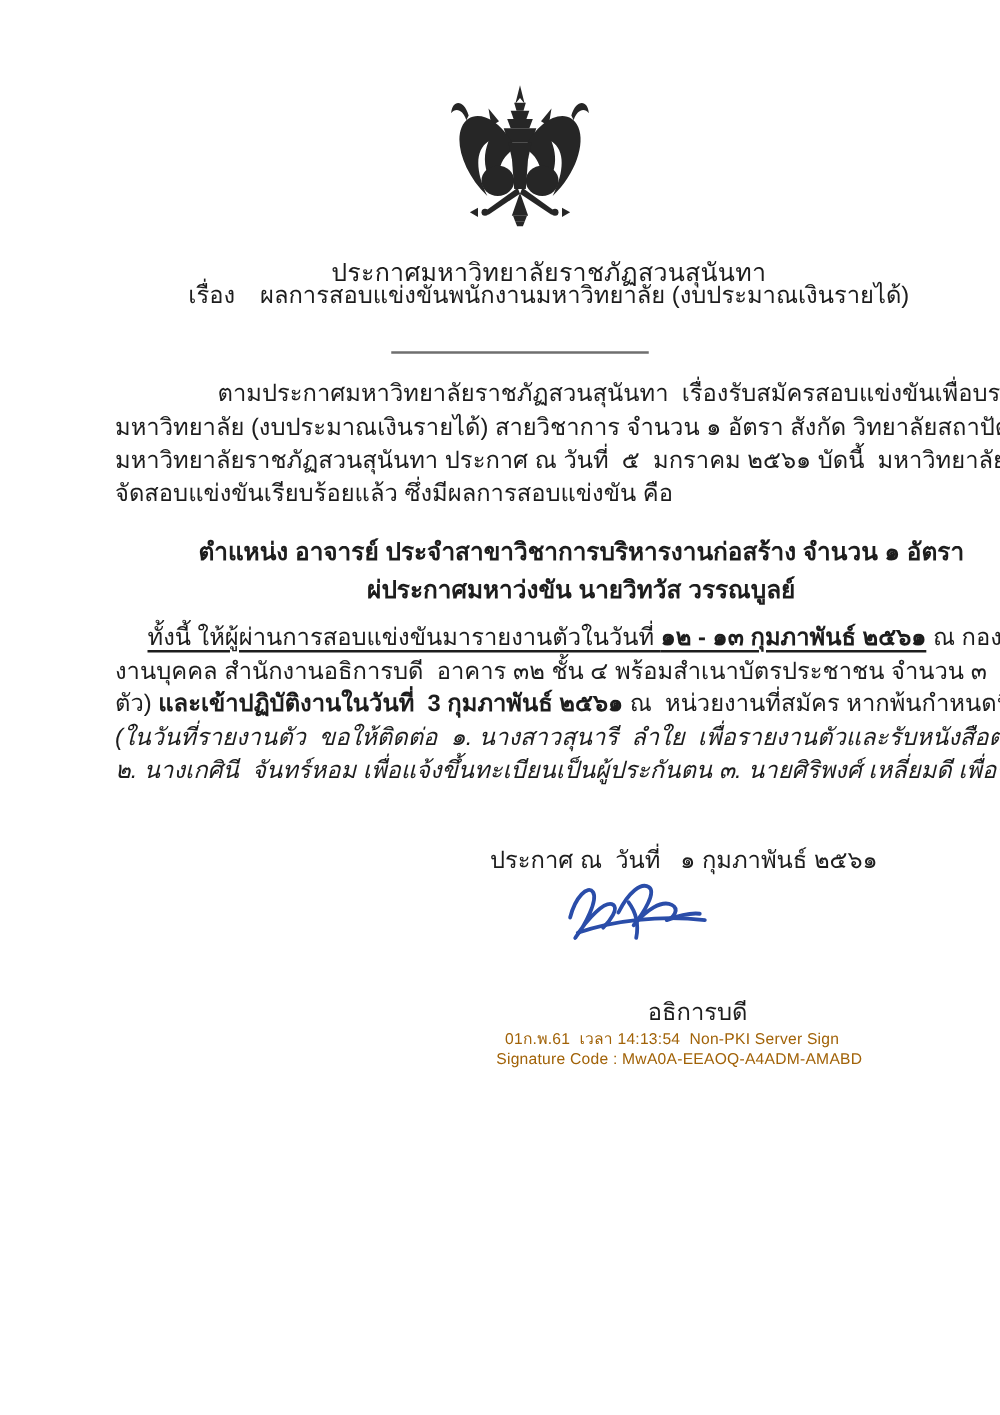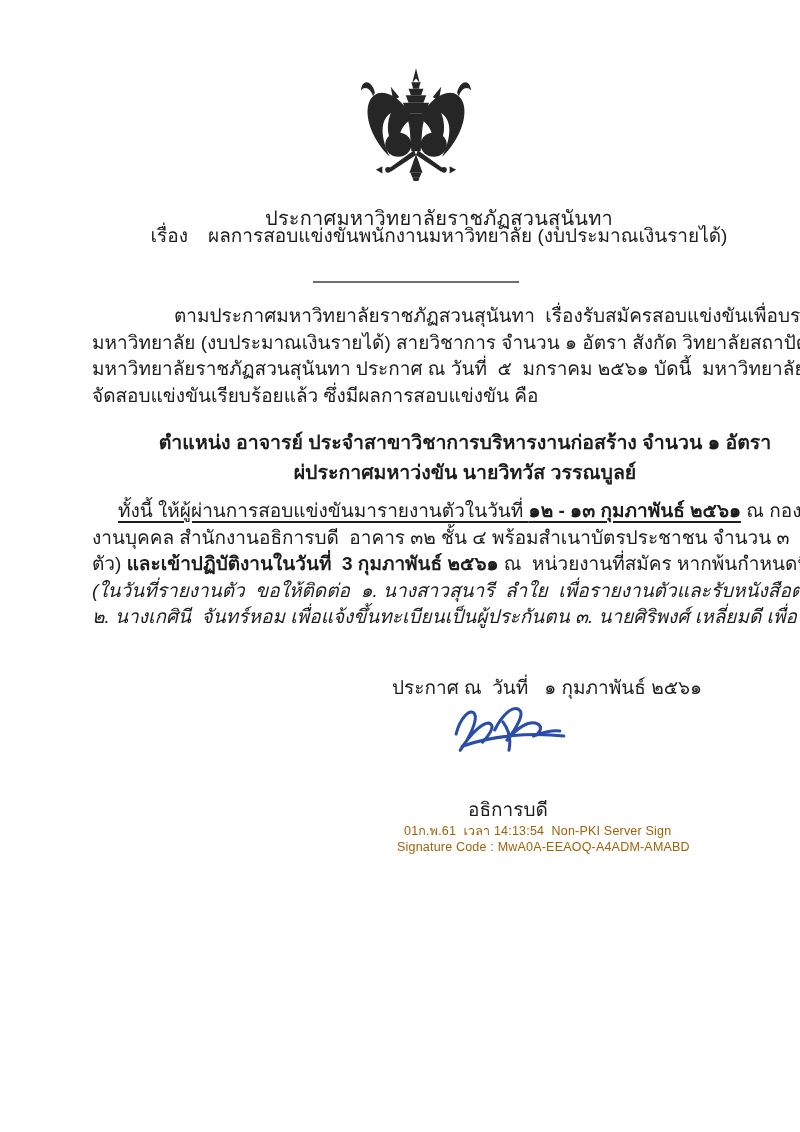--- a/index.html
+++ b/index.html
@@ -20,21 +20,21 @@
   .p1 .line:first-child{padding-left:82px;}
   .p2{top:498px;}
   .p2 .line:first-child{padding-left:26px;}
   .results{top:428px;font-size:19.5px;font-weight:700;line-height:29.5px;margin-left:26px;}
   .b{font-weight:700;}
   .i{font-style:italic;}
   .u{text-decoration:underline;text-underline-offset:4px;text-decoration-thickness:1.5px;}
   .date-line{left:392px;top:660px;font-size:19px;white-space:pre;margin-top:12px;}
   .signature{position:absolute;left:450px;top:699px;width:122px;height:64px;}
   .signer-name{left:423px;top:765px;width:204px;text-align:center;font-size:19px;}
-  .signer-title{left:418px;top:794px;width:180px;text-align:center;font-size:19px;}
+  .signer-title{left:418px;top:794px;width:180px;text-align:right;font-size:19px;}
   .dsig{font-size:12.5px;color:#a16207;white-space:pre;letter-spacing:.2px;}
   .dsig1{left:404px;top:821px;}
   .dsig2{left:397px;top:840px;}
 </style>
 </head>
 <body>
 
 <div class="page">
 
   <svg class="emblem" viewBox="0 0 120 124" aria-hidden="true">

